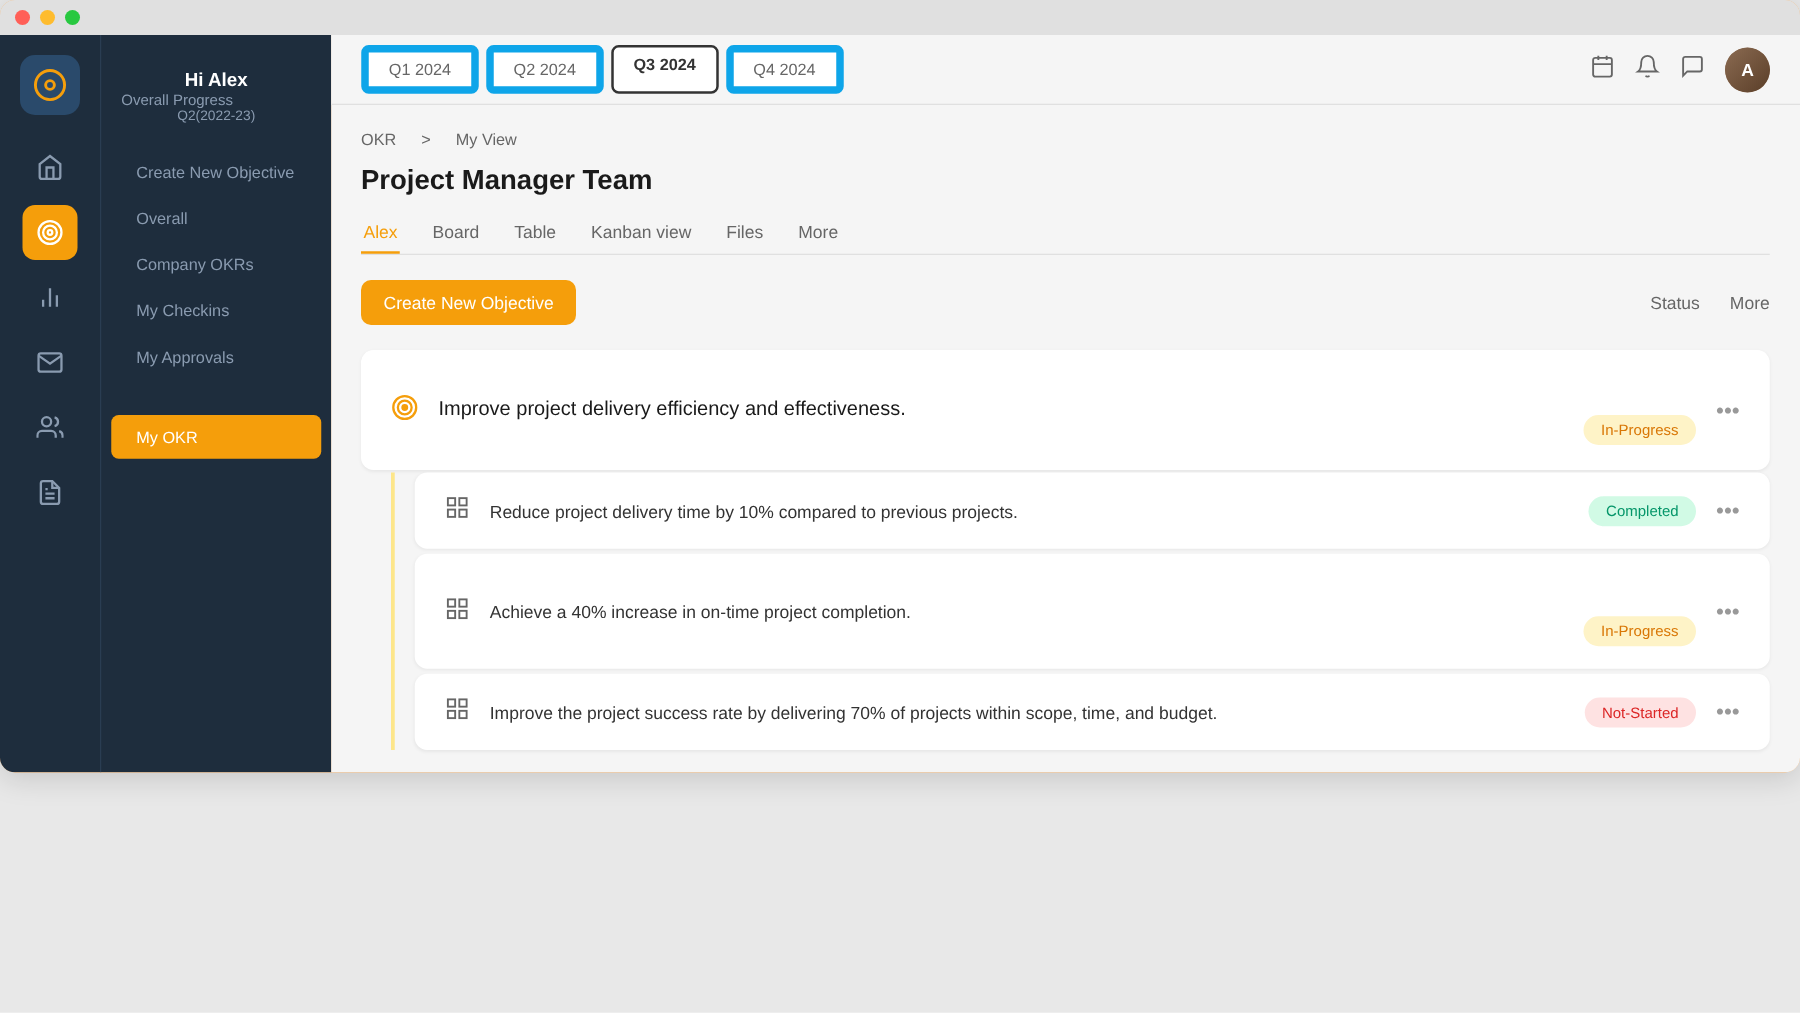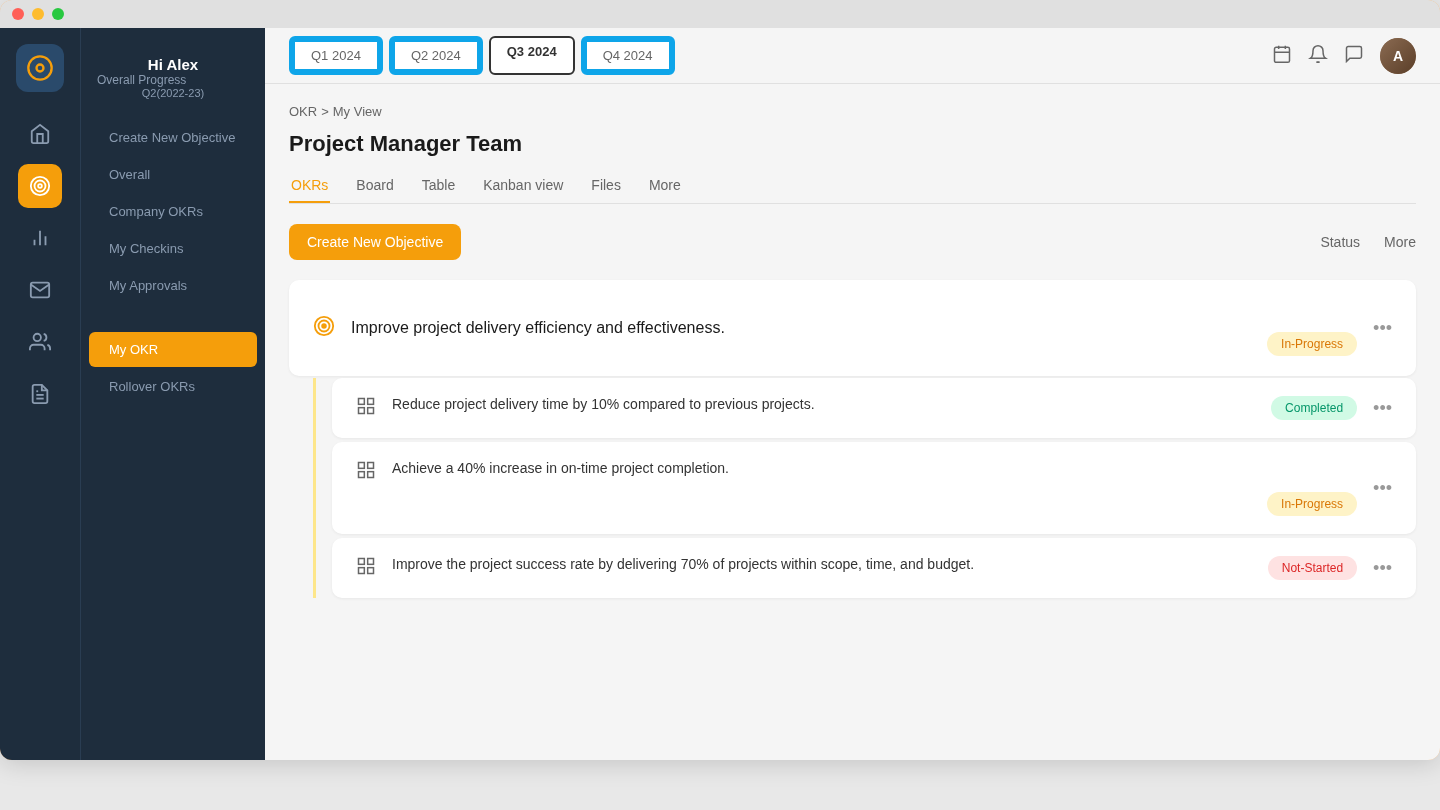--- a/index.html
+++ b/index.html
@@ -1,19 +1,19 @@
 <!DOCTYPE html>
 <html><head>
   <meta charset="utf-8">
   <style>
     * { box-sizing: border-box; margin: 0; padding: 0; }
     body { font-family: -apple-system, BlinkMacSystemFont, 'Segoe UI', sans-serif; background: #e8e8e8; display: flex; height: 810px; width: 1440px; overflow: hidden; }
 
     
-    .window { width: 1440px; height: 760px; background: #fdba74; border-radius: 12px; overflow: hidden; display: flex; flex-direction: column; box-shadow: 0 4px 24px rgba(0,0,0,0.15); }
+    .window { width: 1440px; height: 618px; background: #fdba74; border-radius: 12px; overflow: hidden; display: flex; flex-direction: column; box-shadow: 0 4px 24px rgba(0,0,0,0.15); }
     .title-bar { height: 28px; background: #e0e0e0; display: flex; align-items: center; padding: 0 12px; gap: 8px; flex-shrink: 0; }
     .dot { width: 12px; height: 12px; border-radius: 50%; }
     .dot-red { background: #ff5f57; }
     .dot-yellow { background: #febc2e; }
     .dot-green { background: #28c840; }
 
     .app-body { display: flex; flex: 1; overflow: hidden; }
 
     
     .icon-sidebar { width: 80px; background: #1e2d3d; display: flex; flex-direction: column; align-items: center; padding: 16px 0; gap: 8px; flex-shrink: 0; }
@@ -40,21 +40,21 @@
     .quarter-tab { padding: 6px 16px; border-radius: 6px; border: 6px solid #0ea5e9; font-size: 13px; cursor: pointer; background: white; color: #666; }
     .quarter-tab.active { background: white; border: 2px solid #333; color: #333; font-weight: 700; }
     .top-bar-icons { display: flex; align-items: center; gap: 16px; }
     .top-bar-icon { color: #666; cursor: pointer; }
     .avatar { width: 36px; height: 36px; border-radius: 50%; background: #8B6B52; display: flex; align-items: center; justify-content: center; overflow: hidden; cursor: pointer; }
 
     
     .content-area { flex: 1; padding: 20px 24px; overflow-y: auto; }
 
     
-    .breadcrumb { display: flex; align-items: flex-start; gap: 4px; color: #666; font-size: 13px; margin-bottom: 12px; }
+    .breadcrumb { display: flex; align-items: flex-start; gap: 20px; color: #666; font-size: 13px; margin-bottom: 12px; }
 
     
     .page-title { font-size: 22px; font-weight: 700; color: #1a1a1a; margin-bottom: 12px; }
 
     
     .view-tabs { display: flex; gap: 24px; border-bottom: 1px solid #e0e0e0; margin-bottom: 20px; }
     .view-tab { padding: 8px 2px; font-size: 14px; cursor: pointer; color: #666; border-bottom: 2px solid transparent; }
     .view-tab.active { color: #f59e0b; border-bottom: 2px solid #f59e0b; font-weight: 500; }
 
     
@@ -67,21 +67,21 @@
     .objective-icon { color: #f59e0b; flex-shrink: 0; }
     .objective-text { flex: 1; font-size: 16px; font-weight: 500; color: #1a1a1a; }
     .status-badge { padding: 5px 14px; border-radius: 20px; font-size: 12px; font-weight: 500; flex-shrink: 0; }
     .status-in-progress { background: #fef3c7; color: #d97706; margin-top: 32px; }
     .status-completed { background: #d1fae5; color: #059669; }
     .status-not-started { background: #fee2e2; color: #dc2626; }
     .more-btn { color: #999; cursor: pointer; font-size: 18px; flex-shrink: 0; background: none; border: none; }
 
     
     .key-results-container { margin-left: 24px; border-left: 3px solid #fde68a; padding-left: 0; margin-bottom: 8px; }
-    .kr-card { background: white; border-radius: 10px; padding: 18px 24px; display: flex; gap: 16px; margin-bottom: 4px; margin-left: 16px; box-shadow: 0 1px 3px rgba(0,0,0,0.06); }
+    .kr-card { background: white; border-radius: 10px; padding: 18px 24px; display: flex; align-items: center; gap: 16px; margin-bottom: 4px; margin-left: 16px; box-shadow: 0 1px 3px rgba(0,0,0,0.06); }
     .kr-icon { color: #666; flex-shrink: 0; }
     .kr-text { flex: 1; font-size: 14px; color: #333; }
   </style>
 </head>
 <body>
 
 <div class="window">
   <div class="title-bar">
     <div class="dot dot-red"></div>
     <div class="dot dot-yellow"></div>
@@ -146,21 +146,20 @@
         <div class="user-name">Hi Alex</div>
         <div class="user-progress">Overall Progress</div>
         <div class="user-period">Q2(2022-23)</div>
       </div>
       <div class="nav-item">Create New Objective</div>
       <div class="nav-item">Overall</div>
       <div class="nav-item">Company OKRs</div>
       <div class="nav-item">My  Checkins</div>
       <div class="nav-item">My Approvals</div>
       <div class="nav-item active">My OKR</div>
-      <div class="nav-item">Rollover OKRs</div>
     </div>
 
     <div class="main-content">
 
       <div class="top-bar">
         <div class="quarter-tabs">
           <div class="quarter-tab">Q1 2024</div>
           <div class="quarter-tab">Q2 2024</div>
           <div class="quarter-tab active">Q3 2024</div>
           <div class="quarter-tab">Q4 2024</div>
@@ -195,21 +194,21 @@
 
         <div class="breadcrumb">
           <span>OKR</span>
           <span>&gt;</span>
           <span>My View</span>
         </div>
 
         <h1 class="page-title">Project Manager Team</h1>
 
         <div class="view-tabs">
-          <div class="view-tab active">OKRs</div>
+          <div class="view-tab active">Alex</div>
           <div class="view-tab">Board</div>
           <div class="view-tab">Table</div>
           <div class="view-tab">Kanban view</div>
           <div class="view-tab">Files</div>
           <div class="view-tab">More</div>
         </div>
 
         <div class="toolbar">
           <button class="create-btn">Create New Objective</button>
           <div class="toolbar-right">

